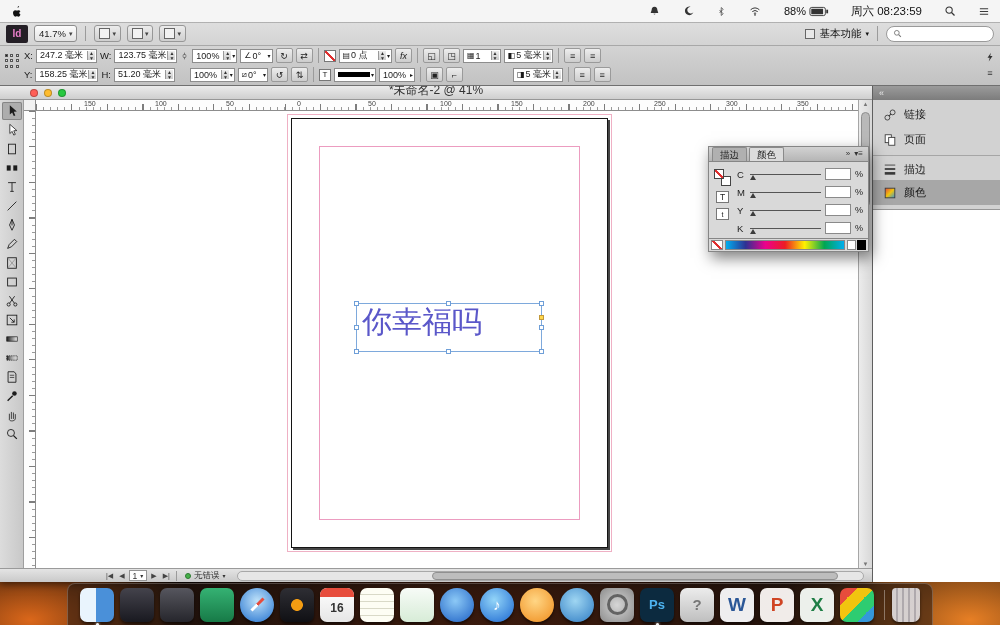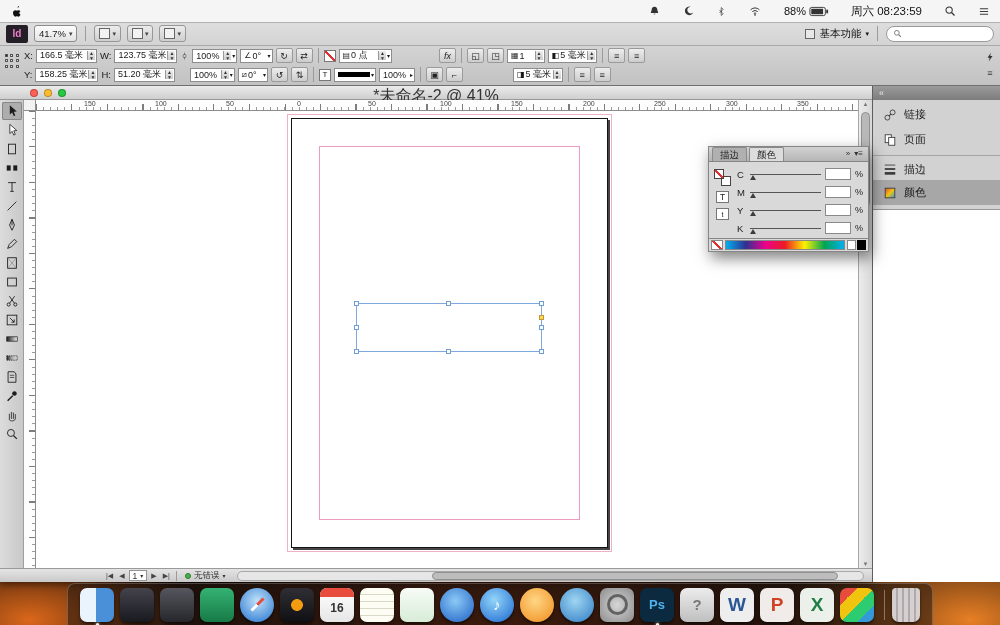--- a/index.html
+++ b/index.html
@@ -66,21 +66,21 @@
   .minifs{width:12px;height:12px;border:1px solid #777;background:#fff;position:relative;}
   .minifs.none:after{content:"";position:absolute;inset:0;
     background:linear-gradient(45deg,transparent 44%,#e03030 44% 56%,transparent 56%);}
   .ctr-right{position:absolute;right:5px;top:4px;display:flex;flex-direction:column;align-items:center;gap:4px;}
 
   
   .docwin{position:absolute;left:0;top:86px;width:872px;height:496px;background:#ececec;z-index:10;
     box-shadow:0 2px 8px rgba(0,0,0,.55);}
   .titlebar{position:absolute;top:0;left:0;right:0;height:14px;
     background:linear-gradient(#ebebeb,#cfcfcf);border-bottom:1px solid #979797;
-    display:flex;align-items:flex-start;justify-content:center;font-size:16px;color:#333;}
+    display:flex;align-items:flex-end;justify-content:center;font-size:12px;color:#333;}
   .lights{position:absolute;left:30px;top:3px;display:flex;gap:6px;}
   .light{width:8px;height:8px;border-radius:50%;border:1px solid rgba(0,0,0,.25);}
   .lr{background:#ff5f57;} .ly{background:#febc2e;} .lg{background:#28c840;}
 
   .tools{position:absolute;left:0;top:14px;bottom:14px;width:24px;
     background:linear-gradient(90deg,#dcdcdc,#c8c8c8);border-right:1px solid #9e9e9e;
     display:flex;flex-direction:column;align-items:center;padding-top:2px;gap:1px;z-index:5;}
   .tool{width:20px;height:18px;display:flex;align-items:center;justify-content:center;border-radius:2px;}
   .tool.active{background:#adadad;box-shadow:inset 0 0 0 1px #868686;}
   .fsq{position:absolute;width:11px;height:11px;border:1px solid #444;background:#fff;}
@@ -321,21 +321,21 @@
         <i></i>
         <i></i>
         <i></i>
         <i></i>
         <i></i>
         <i></i>
       </span>
     <div class="crow">
       <span class="lab">X:</span>
       <span class="fld">
-          <span class="val">166.5 毫米</span>
+          <span class="val">247.2 毫米</span>
           <span class="st">
             <span>▲</span>
             <span>▼</span>
           </span>
         </span>
       <span class="lab">W:</span>
       <span class="fld">
           <span class="val">123.75 毫米</span>
           <span class="st">
             <span>▲</span>
@@ -365,21 +365,21 @@
       <span class="minifs none"></span>
       <span class="fld">
           <span style="font-size:8px;">▤</span>
           <span class="val sm">0 点</span>
           <span class="st">
             <span>▲</span>
             <span>▼</span>
           </span>
           <span class="car" style="font-size:6px;">▾</span>
         </span>
-      <span class="tb" style="font-style:italic;margin-left:44px;">fx</span>
+      <span class="tb" style="font-style:italic;">fx</span>
       <span class="sepv"></span>
       <span class="tb">◱</span>
       <span class="tb">◳</span>
       <span class="fld">
           <span style="font-size:8px;">▦</span>
           <span class="val xs">1</span>
           <span class="st">
             <span>▲</span>
             <span>▼</span>
           </span>
@@ -658,20 +658,21 @@
       <span class="rlabel" style="left: 690px;">300</span>
       <span class="rlabel" style="left: 761px;">350</span>
     </div>
   <div class="vruler"></div>
 
   <div class="pasteboard">
     <div class="bleed"></div>
     <div class="page">
       <div class="margins"></div>
       <div class="tframe">
+        <div class="ttext">你幸福吗</div>
         <span class="handle h-tl"></span>
         <span class="handle h-tm"></span>
         <span class="handle h-tr"></span>
         <span class="handle h-ml"></span>
         <span class="handle h-mr"></span>
         <span class="handle h-bl"></span>
         <span class="handle h-bm"></span>
         <span class="handle h-br"></span>
         <span class="handle h-yellow"></span>
       </div>

